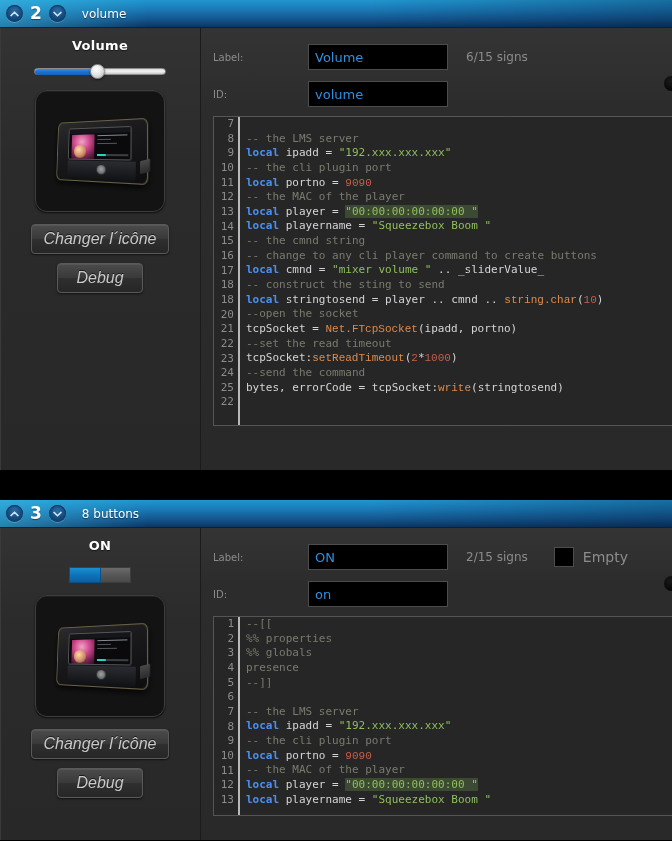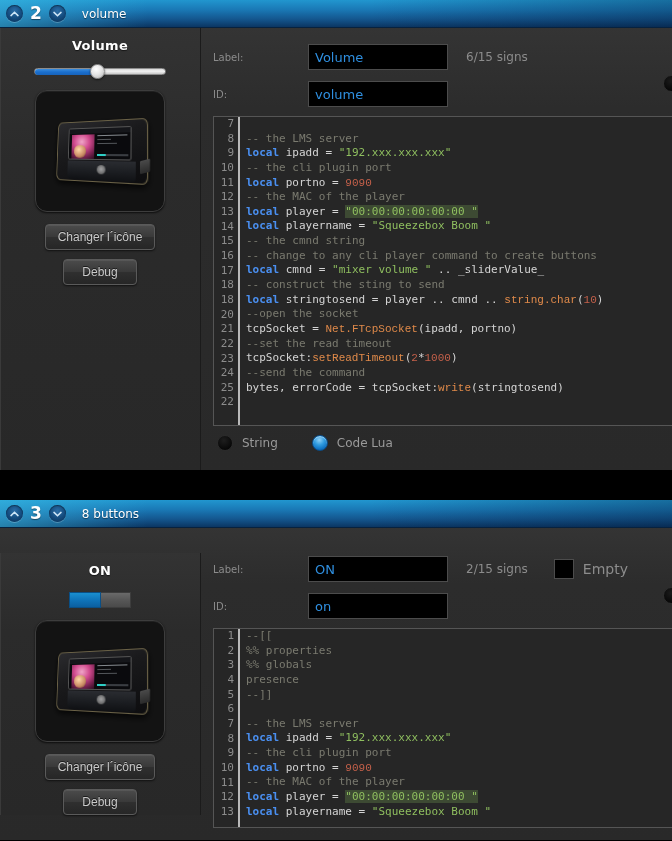--- a/index.html
+++ b/index.html
@@ -145,24 +145,25 @@
     position:absolute; left:92px; top:46px; width:10px; height:13px;
     background: linear-gradient(180deg,#4a4a4a 0%, #2a2a2a 100%);
     transform: skewY(-14deg); border-radius:1px;
   }
 
   
   .btn {
     background: linear-gradient(180deg,#4b4b4b 0%, #3a3a3a 48%, #2f2f2f 52%, #262626 100%);
     border:1px solid #5a5a5a;
     border-radius:4px;
-    color:#c9c9c9; font-size:12px;
+    color:#c9c9c9; font-size:16px;
     padding:5px 12px; cursor:pointer;
     box-shadow: 0 1px 2px rgba(0,0,0,0.6), inset 0 1px 0 rgba(255,255,255,0.07);
     text-shadow: 0 -1px 0 rgba(0,0,0,0.6);
+    font-style: italic;
   }
   .btn-change { margin-top: 12px; }
   .btn-debug { margin-top: 9px; padding:5px 18px; }
 
   
   .right-col { flex:1; position:relative; padding: 14px 0 0 12px; }
   .field-row { display:flex; align-items:center; height:30px; margin-bottom: 7px; }
   .field-label { color:#8c8c8c; font-size:10px; width:95px; flex:0 0 95px; }
   .field-input {
     width:140px; height:26px;
@@ -322,26 +323,20 @@
               <div class="ln">21</div>
               <div class="ln">22</div>
               <div class="ln">23</div>
               <div class="ln">24</div>
               <div class="ln">25</div>
               <div class="ln">22</div>
             </div>
           <div class="code"><div class="ln">&nbsp;</div><div class="ln"><span class="cmt">-- the LMS server</span></div><div class="ln"><span class="kw">local</span> ipadd = <span class="str">"192.xxx.xxx.xxx"</span></div><div class="ln"><span class="cmt">-- the cli plugin port</span></div><div class="ln"><span class="kw">local</span> portno = <span class="num">9090</span></div><div class="ln"><span class="cmt">-- the MAC of the player</span></div><div class="ln"><span class="kw">local</span> player = <span class="str hl">"00:00:00:00:00:00 "</span></div><div class="ln"><span class="kw">local</span> playername = <span class="str">"Squeezebox Boom "</span></div><div class="ln"><span class="cmt">-- the cmnd string</span></div><div class="ln"><span class="cmt">-- change to any cli player command to create buttons</span></div><div class="ln"><span class="kw">local</span> cmnd = <span class="str">"mixer volume "</span> .. _sliderValue_</div><div class="ln"><span class="cmt">-- construct the sting to send</span></div><div class="ln"><span class="kw">local</span> stringtosend = player .. cmnd .. <span class="fn">string.char</span>(<span class="num">10</span>)</div><div class="ln"><span class="cmt">--open the socket</span></div><div class="ln">tcpSocket = <span class="fn">Net.FTcpSocket</span>(ipadd, portno)</div><div class="ln"><span class="cmt">--set the read timeout</span></div><div class="ln">tcpSocket:<span class="fn">setReadTimeout</span>(<span class="num">2</span>*<span class="num">1000</span>)</div><div class="ln"><span class="cmt">--send the command</span></div><div class="ln">bytes, errorCode = tcpSocket:<span class="fn">write</span>(stringtosend)</div><div class="ln">&nbsp;</div></div>
         </div>
 
-        <div class="radio-row" style="margin-left:-12px;">
-          <span class="radio"></span>
-          <span class="radio-label">String</span>
-          <span class="radio sel"></span>
-          <span class="radio-label">Code Lua</span>
-        </div>
       </div>
     </div>
   </div>
 
   <div class="gap"></div>
 
   <div class="panel">
     <div class="panel-header">
       <div class="hdr-arrow">
         <span>
@@ -354,21 +349,21 @@
       <div class="hdr-arrow">
         <span>
           <svg width="9" height="6" viewBox="0 0 9 6">
               <path d="M1 1.4L4.5 4.8L8 1.4" stroke="#cfe6f7" stroke-width="1.5" fill="none" stroke-linecap="round"></path>
             </svg>
         </span>
       </div>
       <span class="hdr-title">8 buttons</span>
     </div>
 
-    <div class="panel-body" style="height:312px;align-items:center;">
+    <div class="panel-body" style="height:312px;">
       <div class="left-col">
         <div class="widget-title">ON</div>
 
         <div class="toggle">
           <div class="on"></div>
           <div class="off"></div>
         </div>
 
         <div class="icon-box">
           <div class="device">

